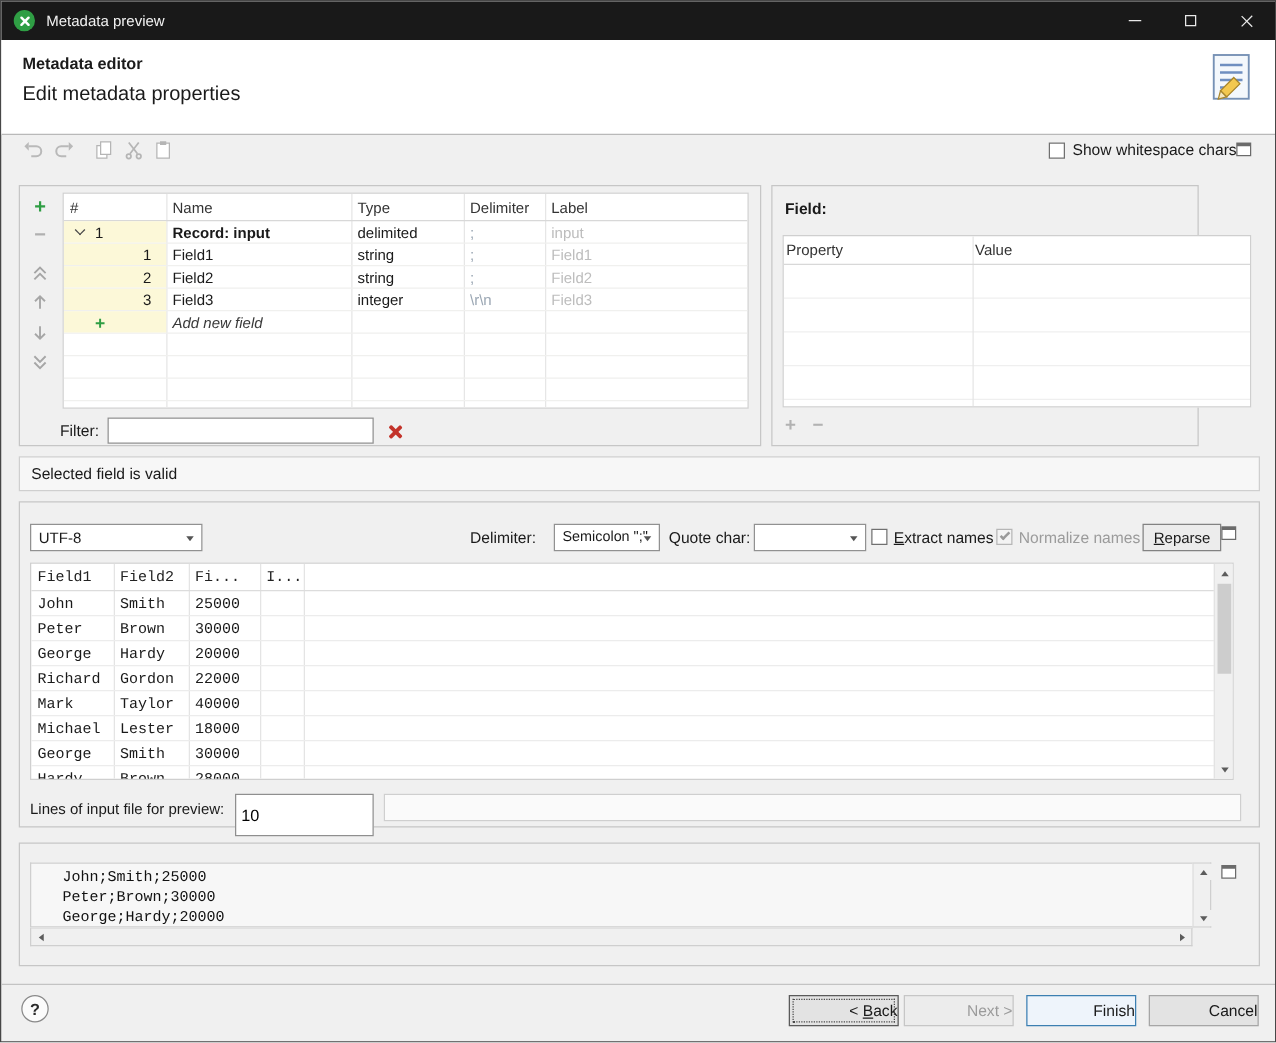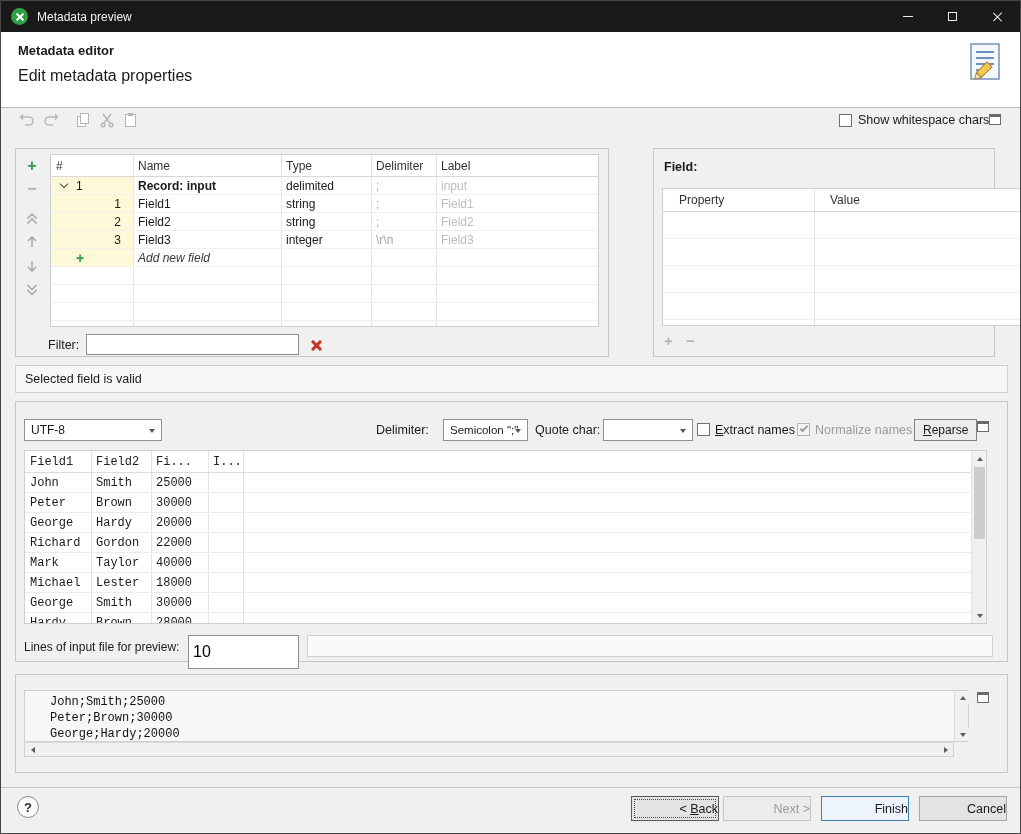--- a/index.html
+++ b/index.html
@@ -31,21 +31,21 @@
   .tbi{position:absolute;width:20px;height:18px;display:flex;align-items:center;justify-content:center}
   .ws-cb{left:838px;top:113px}
   .ws-label{position:absolute;left:857px;top:112px;font-size:12.5px}
 
   
   .secico{position:absolute;width:12px;height:11px;border:1px solid #6b6b6b;border-top:3px solid #6b6b6b;background:#fff}
 
   
   .group{position:absolute;border:1px solid #c6c6c6;background:#f0f0f0}
   .g1{left:14px;top:147px;width:594px;height:209px}
-  .g2{left:652px;top:147px;width:342px;height:209px}
+  .g2{left:616px;top:147px;width:342px;height:209px}
   .g3{left:14px;top:400px;width:993px;height:261px}
   .g4{left:14px;top:673px;width:993px;height:99px}
   .statusbar{position:absolute;left:14px;top:364px;width:993px;height:28px;background:#f7f7f7;border:1px solid #cfcfcf;
     display:flex;align-items:center;padding-left:9px;font-size:12.5px}
 
   
   .vtb{position:absolute;left:6px;width:20px;height:18px;display:flex;align-items:center;justify-content:center}
   .plus-green{color:#2f9e44;font-size:16px;font-weight:bold;line-height:14px}
   .minus-gray{color:#b0b0b0;font-size:16px;font-weight:bold;line-height:14px}
 
@@ -70,21 +70,21 @@
   .filter-input{position:absolute;left:70px;top:185px;width:213px;height:21px;border:1px solid #8f8f8f;background:#fff;font-size:12px;padding:0 4px;font-family:"Liberation Sans",sans-serif}
   .redx{position:absolute;left:294px;top:190px;width:12px;height:12px;cursor:pointer}
   .redx:before,.redx:after{content:"";position:absolute;left:4.7px;top:-0.5px;width:2.8px;height:13px;background:#c3332a;border-radius:1px}
   .redx:before{transform:rotate(45deg)} .redx:after{transform:rotate(-45deg)}
 
   
   .fp-title{position:absolute;left:10px;top:11px;font-weight:bold;font-size:12.5px}
   .tbl2{position:absolute;left:8px;top:39px;width:375px;height:138px;background:#fff;border:1px solid #cfcfcf;overflow:hidden}
   .t2-vl{position:absolute;left:151px;top:0;bottom:0;width:1px;background:#e6e6e6}
   .t2-head{position:relative;display:grid;grid-template-columns:151px 1fr;height:23px;border-bottom:1px solid #d8d8d8;font-size:12px;color:#333}
-  .t2-head .c{display:flex;align-items:center;padding-left:16px}
+  .t2-head .c{display:flex;align-items:center;padding-left:2px}
   .t2-row{height:27px;border-bottom:1px solid #efefef}
   .fp-plus{position:absolute;left:10px;top:183px;color:#b2b2b2;font-size:15px;font-weight:bold}
   .fp-minus{position:absolute;left:32px;top:183px;color:#b2b2b2;font-size:15px;font-weight:bold}
 
   
   .combo{position:absolute;height:22px;background:#fff;border:1px solid #919191;font-size:12px;line-height:20px;padding:0 18px 0 6px;color:#1a1a1a;white-space:nowrap;overflow:hidden}
   .dd-arrow{position:absolute;right:6px;top:9px;width:0;height:0;border-left:3.5px solid transparent;border-right:3.5px solid transparent;border-top:4px solid #555}
   .ctl-label{position:absolute;font-size:12.5px;white-space:nowrap}
   .cb{position:absolute;width:13px;height:13px;background:#fff;border:1px solid #707070}
   .cb.disabled{border-color:#b6b6b6;background:#f3f3f3}
@@ -107,21 +107,21 @@
   .sbtn{position:absolute;width:15px;height:15px;background:#f0f0f0;display:flex;align-items:center;justify-content:center}
   .sbtn.top{top:0;left:0}.sbtn.bot{bottom:0;left:0}
   .sthumb{position:absolute;left:2px;width:11px;background:#cdcdcd}
   .tri{width:0;height:0}
   .tri.up{border-left:3.5px solid transparent;border-right:3.5px solid transparent;border-bottom:4.5px solid #5c5c5c}
   .tri.down{border-left:3.5px solid transparent;border-right:3.5px solid transparent;border-top:4.5px solid #5c5c5c}
   .tri.left{border-top:3.5px solid transparent;border-bottom:3.5px solid transparent;border-right:4.5px solid #5c5c5c}
   .tri.right{border-top:3.5px solid transparent;border-bottom:3.5px solid transparent;border-left:4.5px solid #5c5c5c}
 
   .lines-label{position:absolute;left:8px;top:238px;font-size:12px}
-  .lines-input{position:absolute;left:172px;top:233px;width:111px;height:21px;border:1px solid #8f8f8f;background:#fff;font-size:16px;padding:16px 4px;font-family:"Liberation Sans",sans-serif}
+  .lines-input{position:absolute;left:172px;top:233px;width:111px;height:21px;border:1px solid #8f8f8f;background:#fff;font-size:13px;padding:16px 4px;font-family:"Liberation Sans",sans-serif}
   .long-field{position:absolute;left:291px;top:233px;width:686px;height:22px;background:#fafafa;border:1px solid #cfcfcf}
 
   
   .rawtxt{position:absolute;left:8px;top:15px;width:930px;height:52px;background:#f7f7f7;border:1px solid #cfcfcf;border-right:none;overflow:hidden;
     font-family:"Liberation Mono","DejaVu Sans Mono",monospace;font-size:12px;line-height:16px;padding:3px 0 0 25px;color:#111}
   .raw-vscroll{position:absolute;left:938px;top:15px;width:15px;height:52px;background:#f0f0f0;border:1px solid #cfcfcf;border-left:1px solid #dcdcdc}
   .raw-hscroll{position:absolute;left:8px;top:67px;width:930px;height:15px;background:#f0f0f0;border:1px solid #cfcfcf;border-top:1px solid #dcdcdc}
   .hbtn{position:absolute;top:0;width:15px;height:13px;display:flex;align-items:center;justify-content:center}
   .hbtn.l{left:0}.hbtn.r{right:0}
 

